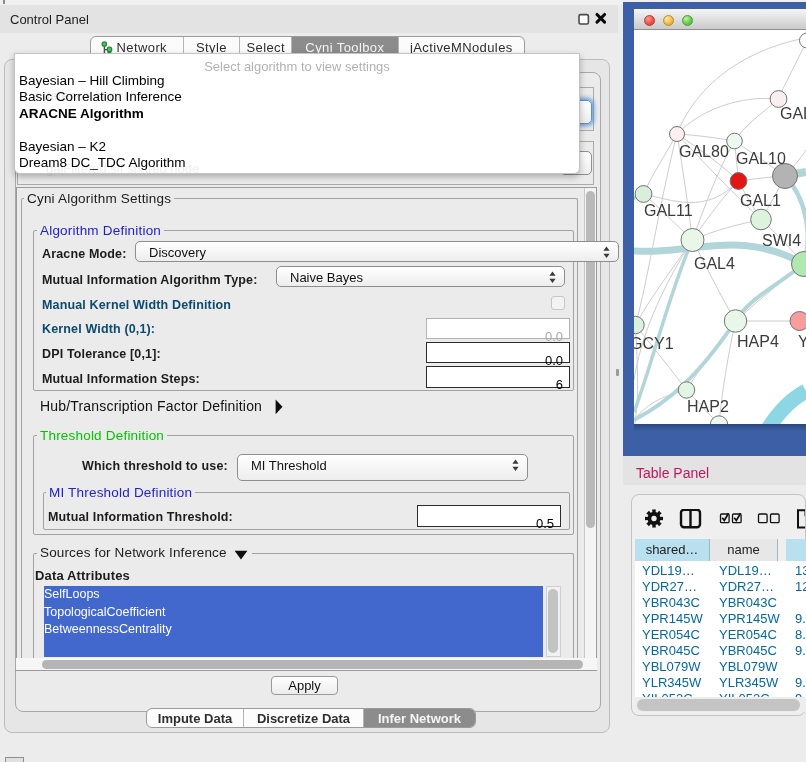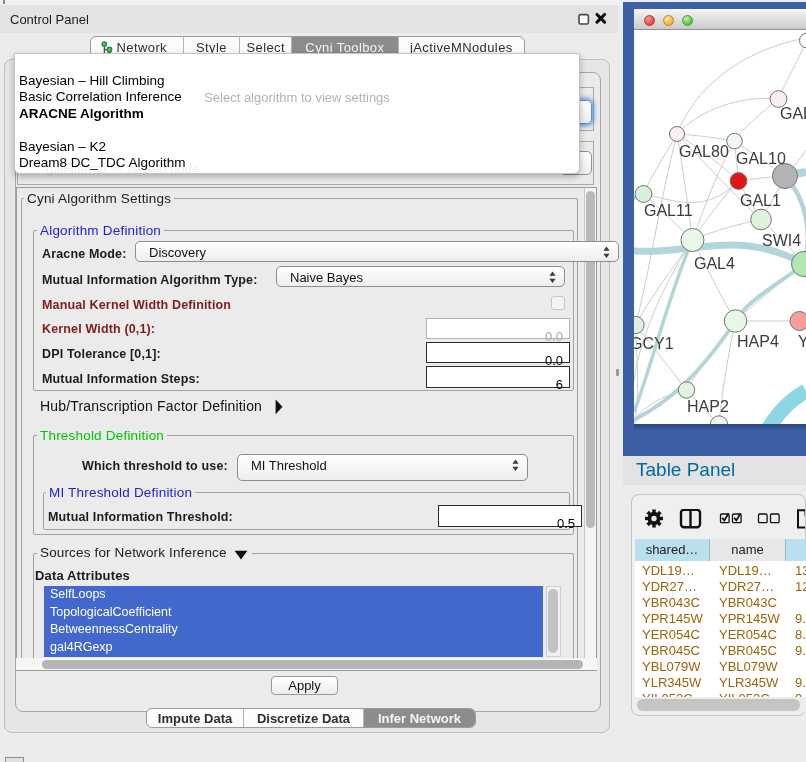--- a/index.html
+++ b/index.html
@@ -24,59 +24,59 @@
   .top .tab{font-weight:400;letter-spacing:0.4px;}
   
   .combobox{position:absolute;border:1px solid #909090;border-radius:5px;
         background:linear-gradient(#ffffff,#eeeeee);box-sizing:border-box;}
   
   #scrollpane{left:16px;top:187px;width:581px;height:484px;background:#ebebeb;
       border:1px solid #9a9a9a;box-sizing:border-box;}
   .group{position:absolute;border:1px solid #a2a2a2;border-radius:2px;box-sizing:border-box;}
   .glabel{position:absolute;background:#ebebeb;padding:0 3px;font-size:13.5px;letter-spacing:0.2px;white-space:nowrap;}
   .flabel{position:absolute;font-size:12.5px;font-weight:bold;letter-spacing:0.15px;color:#1c1c1c;white-space:nowrap;}
-  .flabel.dis{color:#7f1d1d;}
+  .flabel.dis{color:#0c4a6e;}
   .input{position:absolute;background:#fff;box-sizing:border-box;font-size:13px;
          text-align:right;padding:10px 6px 0 0;}
   .macsel{position:absolute;border:1px solid #8e8e8e;border-radius:5px;
      background:linear-gradient(#ffffff,#ededed);box-sizing:border-box;font-size:13px;color:#111;}
   .macsel .tx{position:absolute;left:13px;top:2.5px;}
   .updown{position:absolute;right:7px;top:3px;width:9px;}
   
   #popup{left:14px;top:53px;width:566px;height:121px;background:#ffffff;
      border:1px solid #c4c4c4;border-radius:0 0 6px 6px;box-shadow:0 3px 7px rgba(0,0,0,0.28);
      box-sizing:border-box;}
   #popup .prompt{position:absolute;top:5px;left:0;width:100%;text-align:center;
-     color:#b2b2b2;font-size:13px;margin-top:31px;}
+     color:#b2b2b2;font-size:13px;}
   #popup .it{position:absolute;left:4px;font-size:13.5px;color:#000;white-space:nowrap;}
   #popup .ghost{position:absolute;font-size:13px;white-space:nowrap;}
   
   #bluelist{left:44px;top:586px;width:499px;height:71px;background:#4267cd;}
-  #bluelist div{font-size:12.5px;color:#fff;padding-left:6px;height:17.5px;line-height:17.5px;}
+  #bluelist div{font-size:12.5px;color:#fff;padding-left:0;height:17.5px;line-height:17.5px;}
   
   #applybtn{left:271px;top:676px;width:67px;height:19px;border:1px solid #9a9a9a;
      border-radius:4px;background:linear-gradient(#ffffff,#ececec);text-align:center;
      font-size:13px;color:#111;line-height:18px;box-sizing:border-box;}
   
   #btabs{left:146px;top:708px;height:20px;display:flex;border:1px solid #9c9c9c;
      border-radius:6px;background:#fcfcfc;box-sizing:border-box;overflow:hidden;}
   
   #bluedesk{left:623px;top:2px;width:183px;height:454px;background:#3c5fa5;}
   #macwin{left:634px;top:9px;width:172px;height:415px;}
   #mactitle{left:0;top:0;width:172px;height:21px;
      background:linear-gradient(#f5f5f5,#cacaca);border-bottom:1px solid #8f8f8f;box-sizing:border-box;}
   .light{position:absolute;top:15px;width:11px;height:11px;border-radius:50%;box-sizing:border-box;}
   #canvas{left:0px;top:21px;width:172px;height:394px;background:#ffffff;}
   
   #tptitle{left:623px;top:456px;width:183px;height:29px;background:#e3e3e3;}
   #tcard{left:631px;top:494px;width:175px;height:222px;background:#efefef;
      border:1px solid #c3c3c3;border-radius:8px;box-sizing:border-box;}
   .hcell{position:absolute;top:0;height:22px;box-sizing:border-box;font-size:13px;
      text-align:center;color:#222;border-right:1px solid #9fb9c2;line-height:22px;}
-  .trow{position:absolute;font-size:13px;color:#a16207;white-space:nowrap;}
+  .trow{position:absolute;font-size:13px;color:#0369a1;white-space:nowrap;}
 </style>
 </head>
 <body>
 <div id="topstrip" class="abs"></div>
 <div class="abs" style="left:3px;top:0;width:2px;height:4px;background:#8a8a8a;"></div>
 <div id="titlebar" class="abs">
     <span class="t">Control Panel</span>
   </div>
 
 <svg class="abs" style="left:576px;top:12px" width="32" height="14" viewBox="0 0 32 14">
@@ -157,35 +157,34 @@
 <div class="macsel" style="left:237px;top:454px;width:291px;height:27px;">
   <span class="tx">MI Threshold</span>
   <svg class="updown" width="9" height="15" viewBox="0 0 9 15">
       <path d="M4.5 1.6 L1.4 5.8 L7.6 5.8 Z M1.4 8.8 L7.6 8.8 L4.5 13 Z" fill="#3a3a3a"></path>
     </svg>
 </div>
 
 <div class="group" style="left:43px;top:492px;width:527px;height:38px;"></div>
 <div class="glabel" style="left:46px;top:485px;color:#2222cc;">MI Threshold Definition</div>
 <div class="flabel" style="left:48px;top:510px;">Mutual Information Threshold:</div>
-<div class="input" style="left:417px;top:505px;width:144px;height:22px;border:1px solid #2b2b2b;color:#000;margin-left:21px;">0.5</div>
+<div class="input" style="left:417px;top:505px;width:144px;height:22px;border:1px solid #2b2b2b;color:#000;">0.5</div>
 
 <div class="group" style="left:33px;top:553px;width:541px;height:116px;border-bottom:none;"></div>
 <div class="glabel" style="left:37px;top:545px;color:#1c1c1c;font-size:13.5px;letter-spacing:0.15px;">Sources for Network Inference</div>
 <div class="abs" style="left:228px;top:548px;width:24px;height:11px;background:#ebebeb;"></div>
 <svg class="abs" style="left:234px;top:550px;" width="14" height="10" viewBox="0 0 14 10">
     <path d="M0.6 0.8 L13.4 0.8 L7 9.4 Z" fill="#0d0d0d"></path>
   </svg>
 <div class="flabel" style="left:35px;top:568px;font-size:13px;">Data Attributes</div>
 
 <div id="bluelist" class="abs">
   <div>SelfLoops</div>
   <div>TopologicalCoefficient</div>
   <div>BetweennessCentrality</div>
-  <div>gal4RGexp</div>
 </div>
 <div class="abs" style="left:546px;top:586px;width:15px;height:71px;background:#f1f1f1;border:1px solid #cfcfcf;box-sizing:border-box;"></div>
 <div class="abs" style="left:548px;top:589px;width:10px;height:64px;background:#c3c3c3;border-radius:5px;"></div>
 
 <div class="abs" style="left:16px;top:658px;width:581px;height:13px;background:#f6f6f6;"></div>
 <div class="abs" style="left:42px;top:660px;width:541px;height:9px;background:#b5b5b5;border-radius:4.5px;"></div>
 <div class="abs" style="left:15px;top:670px;width:582px;height:1px;background:#9a9a9a;"></div>
 
 <div id="applybtn" class="abs">Apply</div>
 
@@ -293,21 +292,21 @@
         <text x="737" y="347">HAP4</text>
         <text x="798" y="347">YEL</text>
         <text x="630" y="349">GCY1</text>
         <text x="687" y="412">HAP2</text>
       </g>
     </svg>
   </div>
 </div>
 
 <div id="tptitle" class="abs">
-    <span style="position:absolute;left:13px;top:3px;font-size:19px;color:#0369a1;">Table Panel</span>
+    <span style="position:absolute;left:13px;top:9px;font-size:14px;color:#be185d;">Table Panel</span>
   </div>
 <div id="tcard" class="abs"></div>
 
 <svg class="abs" style="left:645px;top:509px;" width="160" height="20" viewBox="0 0 160 20">
   <path fill="#111" fill-rule="evenodd" d="M7.13 0.49 L10.87 0.49 L10.59 3.09 L12.40 3.85 L14.05 1.81 L16.69 4.45 L14.65 6.10 L15.41 7.91 L18.01 7.63 L18.01 11.37 L15.41 11.09 L14.65 12.90 L16.69 14.55 L14.05 17.19 L12.40 15.15 L10.59 15.91 L10.87 18.51 L7.13 18.51 L7.41 15.91 L5.60 15.15 L3.95 17.19 L1.31 14.55 L3.35 12.90 L2.59 11.09 L-0.01 11.37 L-0.01 7.63 L2.59 7.91 L3.35 6.10 L1.31 4.45 L3.95 1.81 L5.60 3.85 L7.41 3.09 Z M11.70 9.50 A2.7 2.7 0 1 0 6.30 9.50 A2.7 2.7 0 1 0 11.70 9.50 Z"></path>
   <g>
     <rect x="36" y="0.8" width="19" height="17.4" rx="3" fill="none" stroke="#111" stroke-width="2.4"></rect>
     <line x1="45.5" y1="1" x2="45.5" y2="18" stroke="#111" stroke-width="2.4"></line>
   </g>
   <g fill="none" stroke="#111" stroke-width="1.3">
@@ -316,21 +315,21 @@
     <path d="M77.2 8.8 l2.1 2.6 l4.3 -7.2" stroke-width="1.7"></path>
     <path d="M89.2 8.8 l2.1 2.6 l4.3 -7.2" stroke-width="1.7"></path>
     <rect x="113.5" y="5" width="8.6" height="8.6" rx="1.2"></rect>
     <rect x="125.5" y="5" width="8.6" height="8.6" rx="1.2"></rect>
   </g>
   <path d="M153 1.2 h7.5 l5 5 v12.3 h-12.5 Z M160.5 1.2 v5 h5" fill="none" stroke="#111" stroke-width="2"></path>
 </svg>
 
 <div class="abs" style="left:635px;top:539px;width:171px;height:22px;overflow:hidden;">
   <div class="hcell" style="left:0;width:75px;background:#b9e0ee;">shared…</div>
-  <div class="hcell" style="left:75px;width:76px;background:#e7e7e7;">name</div>
+  <div class="hcell" style="left:75px;width:68px;background:#e7e7e7;">name</div>
   <div class="hcell" style="left:151px;width:20px;background:#b9e0ee;border-right:none;">&nbsp;</div>
 </div>
 
 <div class="abs" style="left:635px;top:561px;width:171px;height:136px;background:#fff;overflow:hidden;font-size:13px;">
   <div class="trow" style="left:7px;top:2px;">YDL19…</div>
     <div class="trow" style="left:84px;top:2px;">YDL19…</div>
     <div class="trow" style="left:160px;top:2px;">13</div>
   <div class="trow" style="left:7px;top:18px;">YDR27…</div>
     <div class="trow" style="left:84px;top:18px;">YDR27…</div>
     <div class="trow" style="left:160px;top:18px;">12</div>

